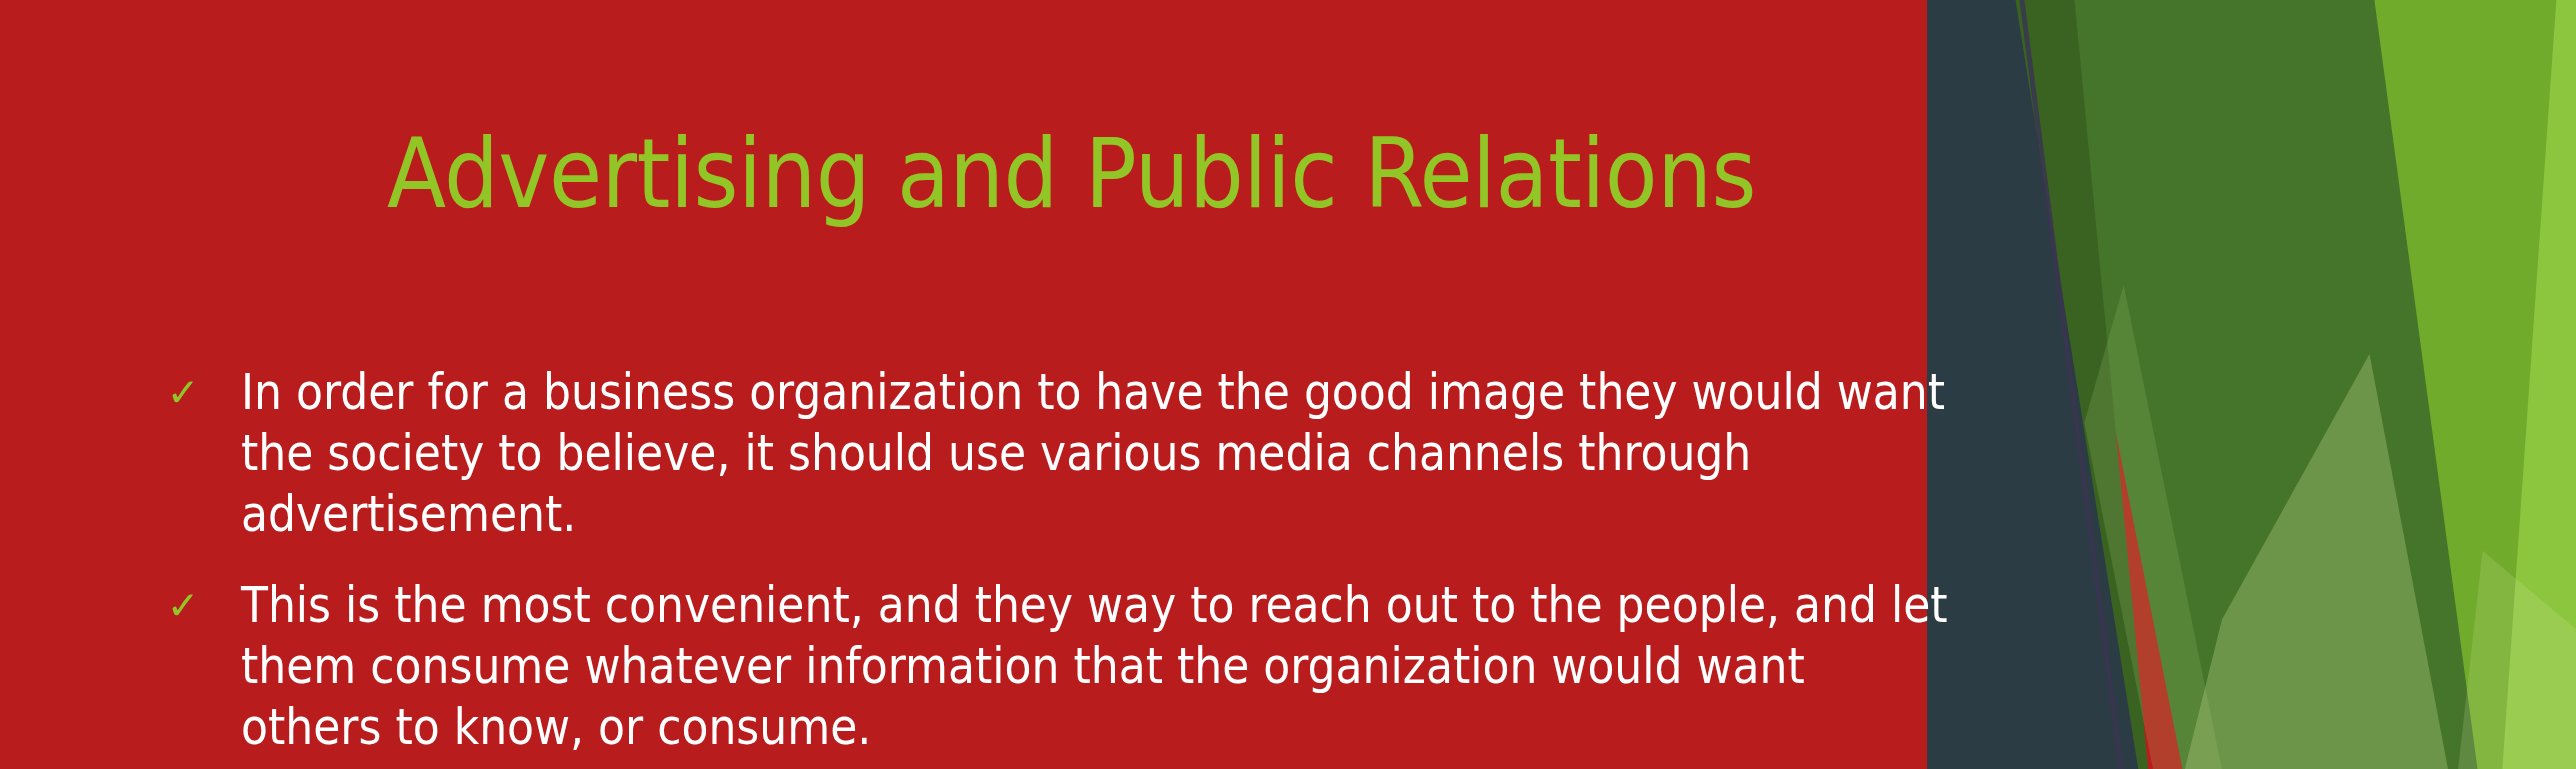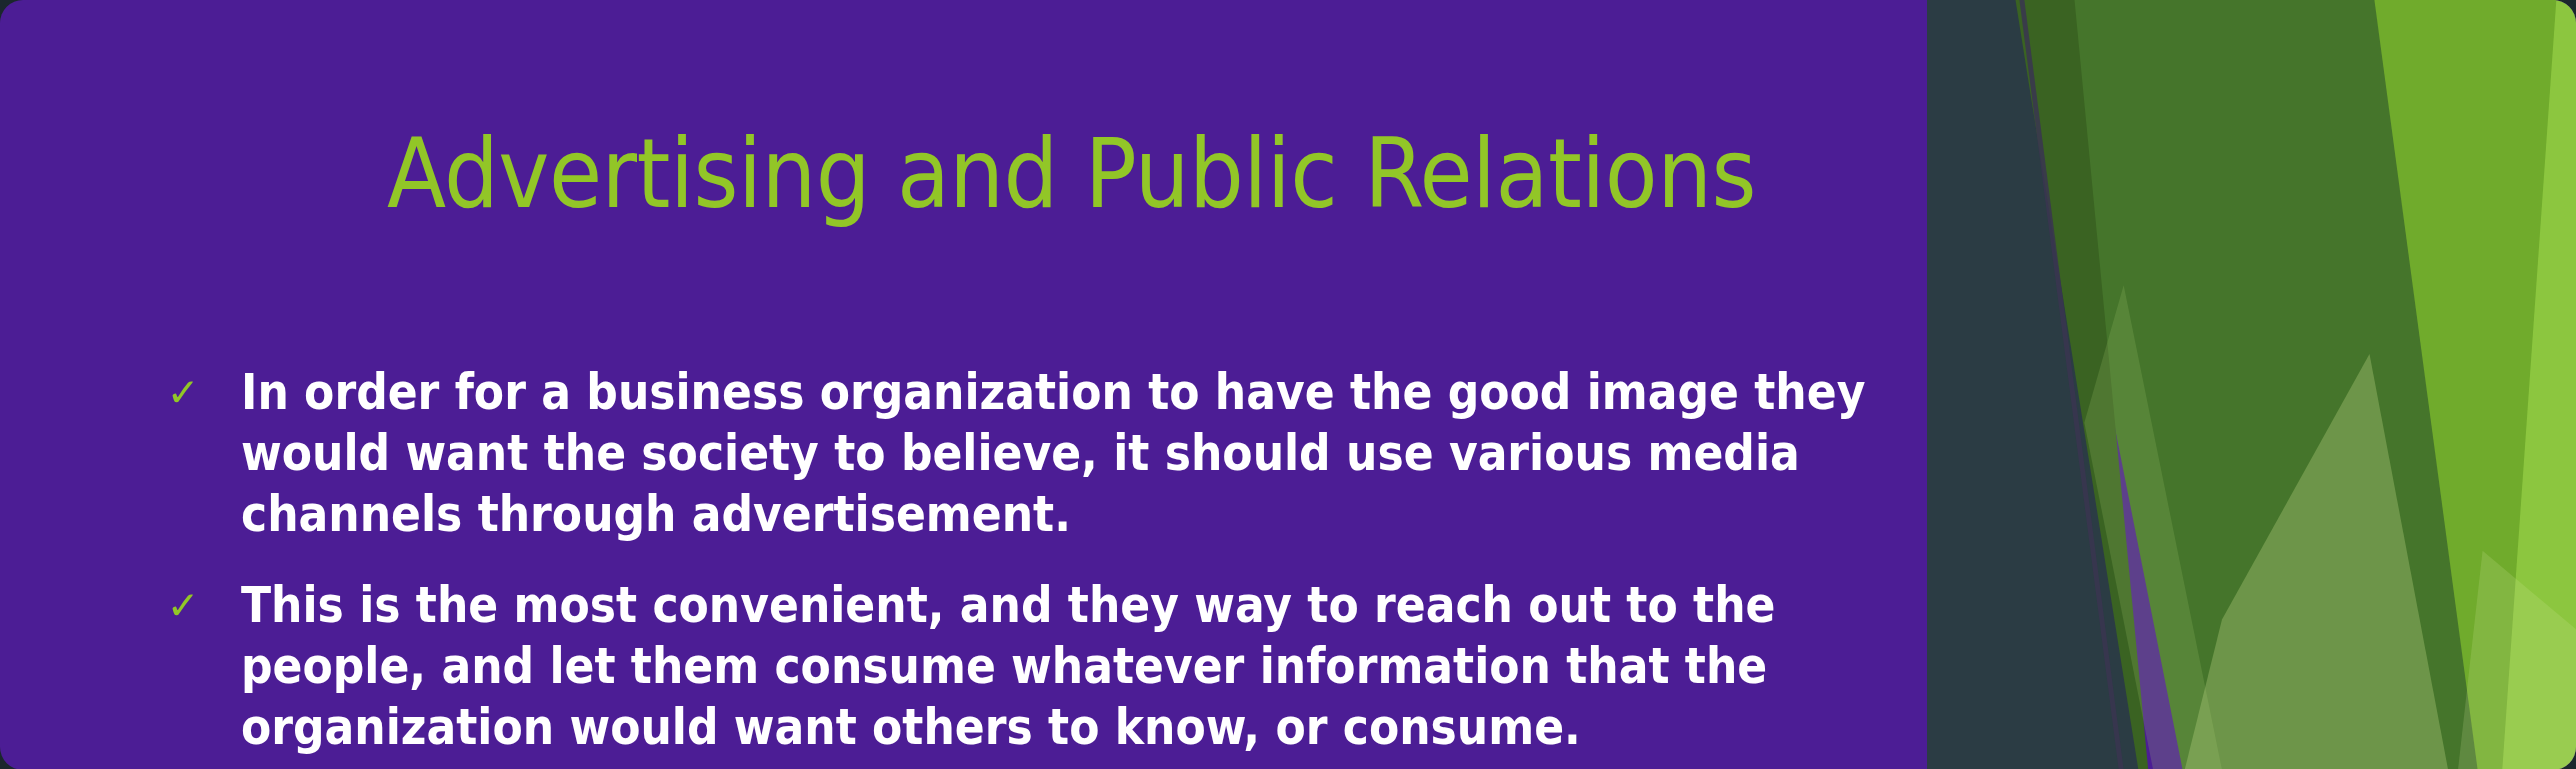--- a/index.html
+++ b/index.html
@@ -6,23 +6,22 @@
   html, body {
     margin: 0;
     padding: 0;
     background: #1b272d;
   }
   #slide {
     position: relative;
     width: 2576px;
     height: 770px;
     overflow: hidden;
-    background: #4c1d95;
+    background: #b91c1c;
     font-family: "DejaVu Sans Condensed", "Liberation Sans Narrow", "Liberation Sans", sans-serif;
-    border-radius: 23px;
     -webkit-font-smoothing: antialiased;
   }
 
   
   #decor {
     position: absolute;
     top: 0;
     right: 0;
     width: 649px;
     height: 770px;
@@ -67,21 +66,21 @@
     text-align: left;
     padding-left: 9.8px;
     box-sizing: border-box;
     font-family: "DejaVu Sans", sans-serif;
   }
   .bullet-text {
     flex: 1 1 auto;
     color: #ffffff;
     font-size: 49px;
     line-height: 61px;
-    font-weight: 700;
+    font-weight: 400;
     font-stretch: condensed;
   }
 </style>
 </head>
 <body>
 
 <div id="slide">
 
   <div id="decor">
     <svg viewBox="0 0 660 783" preserveAspectRatio="none" xmlns="http://www.w3.org/2000/svg">

